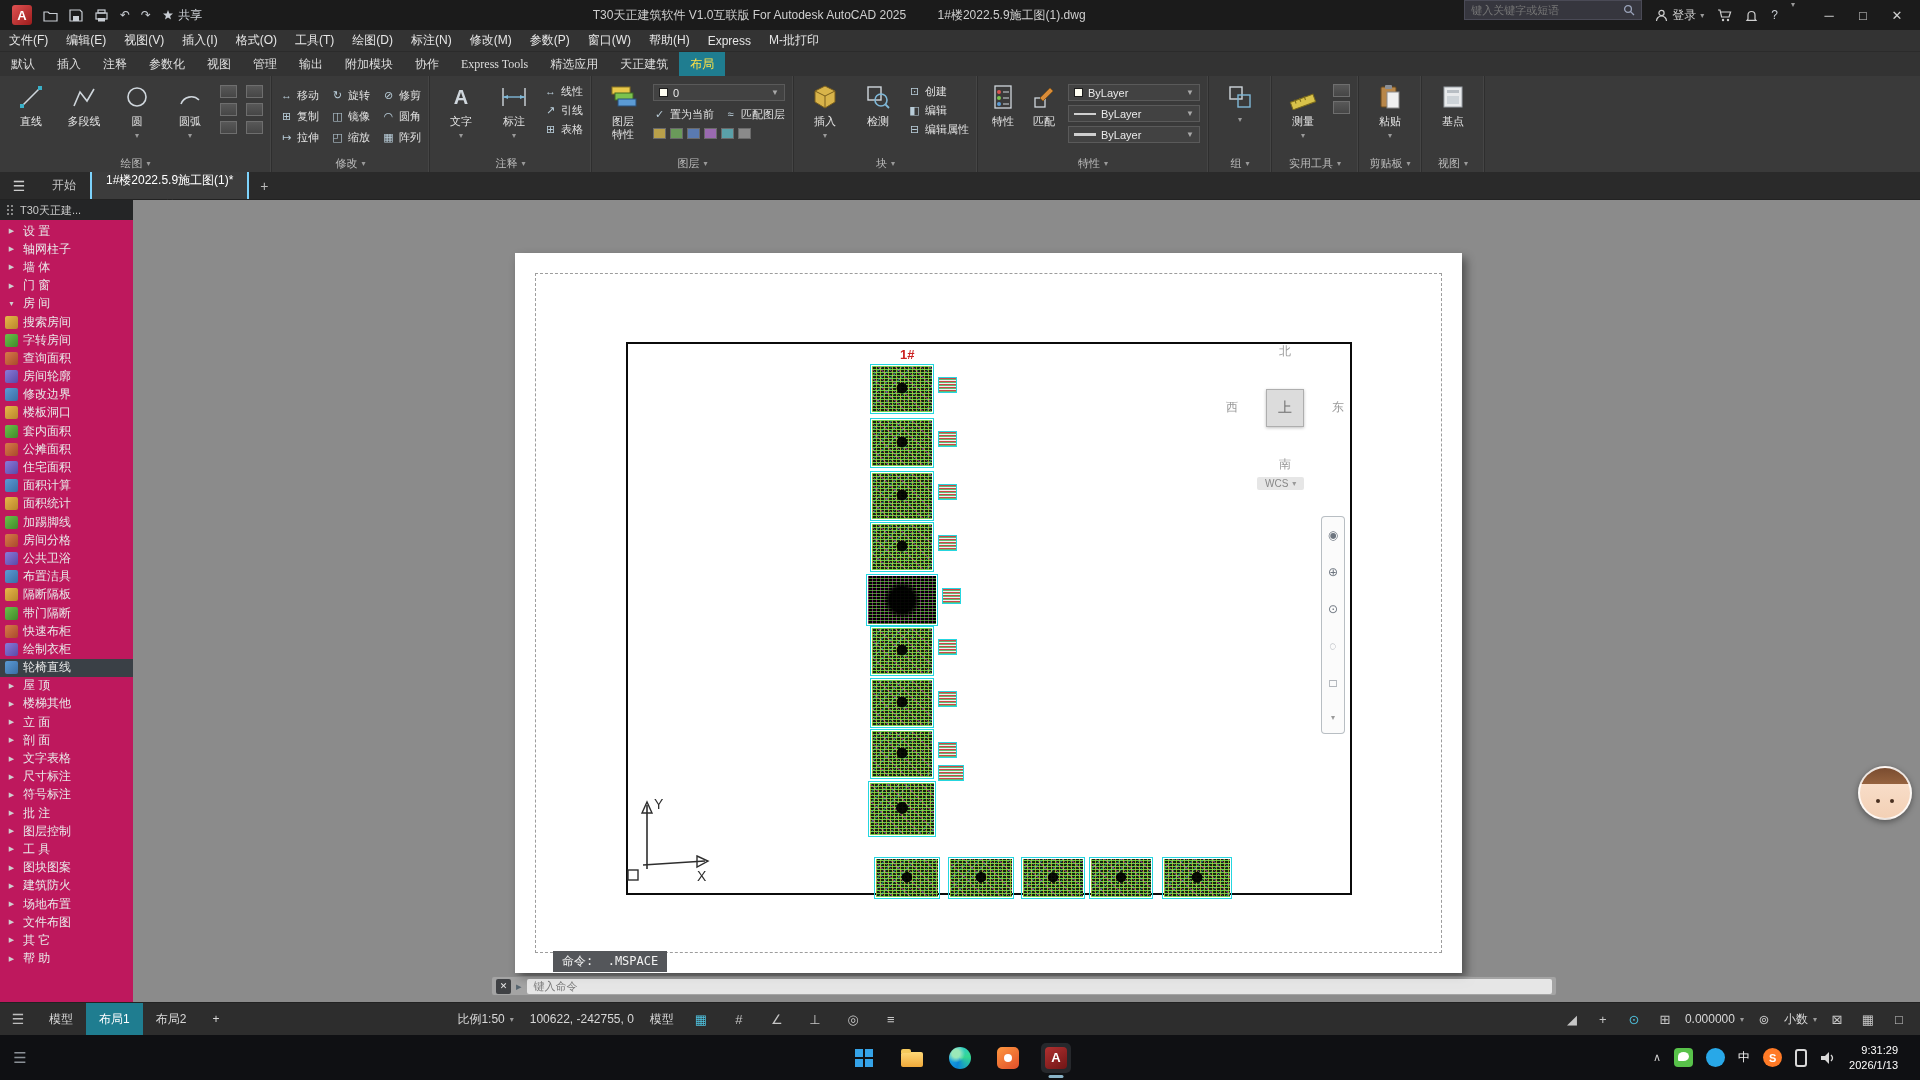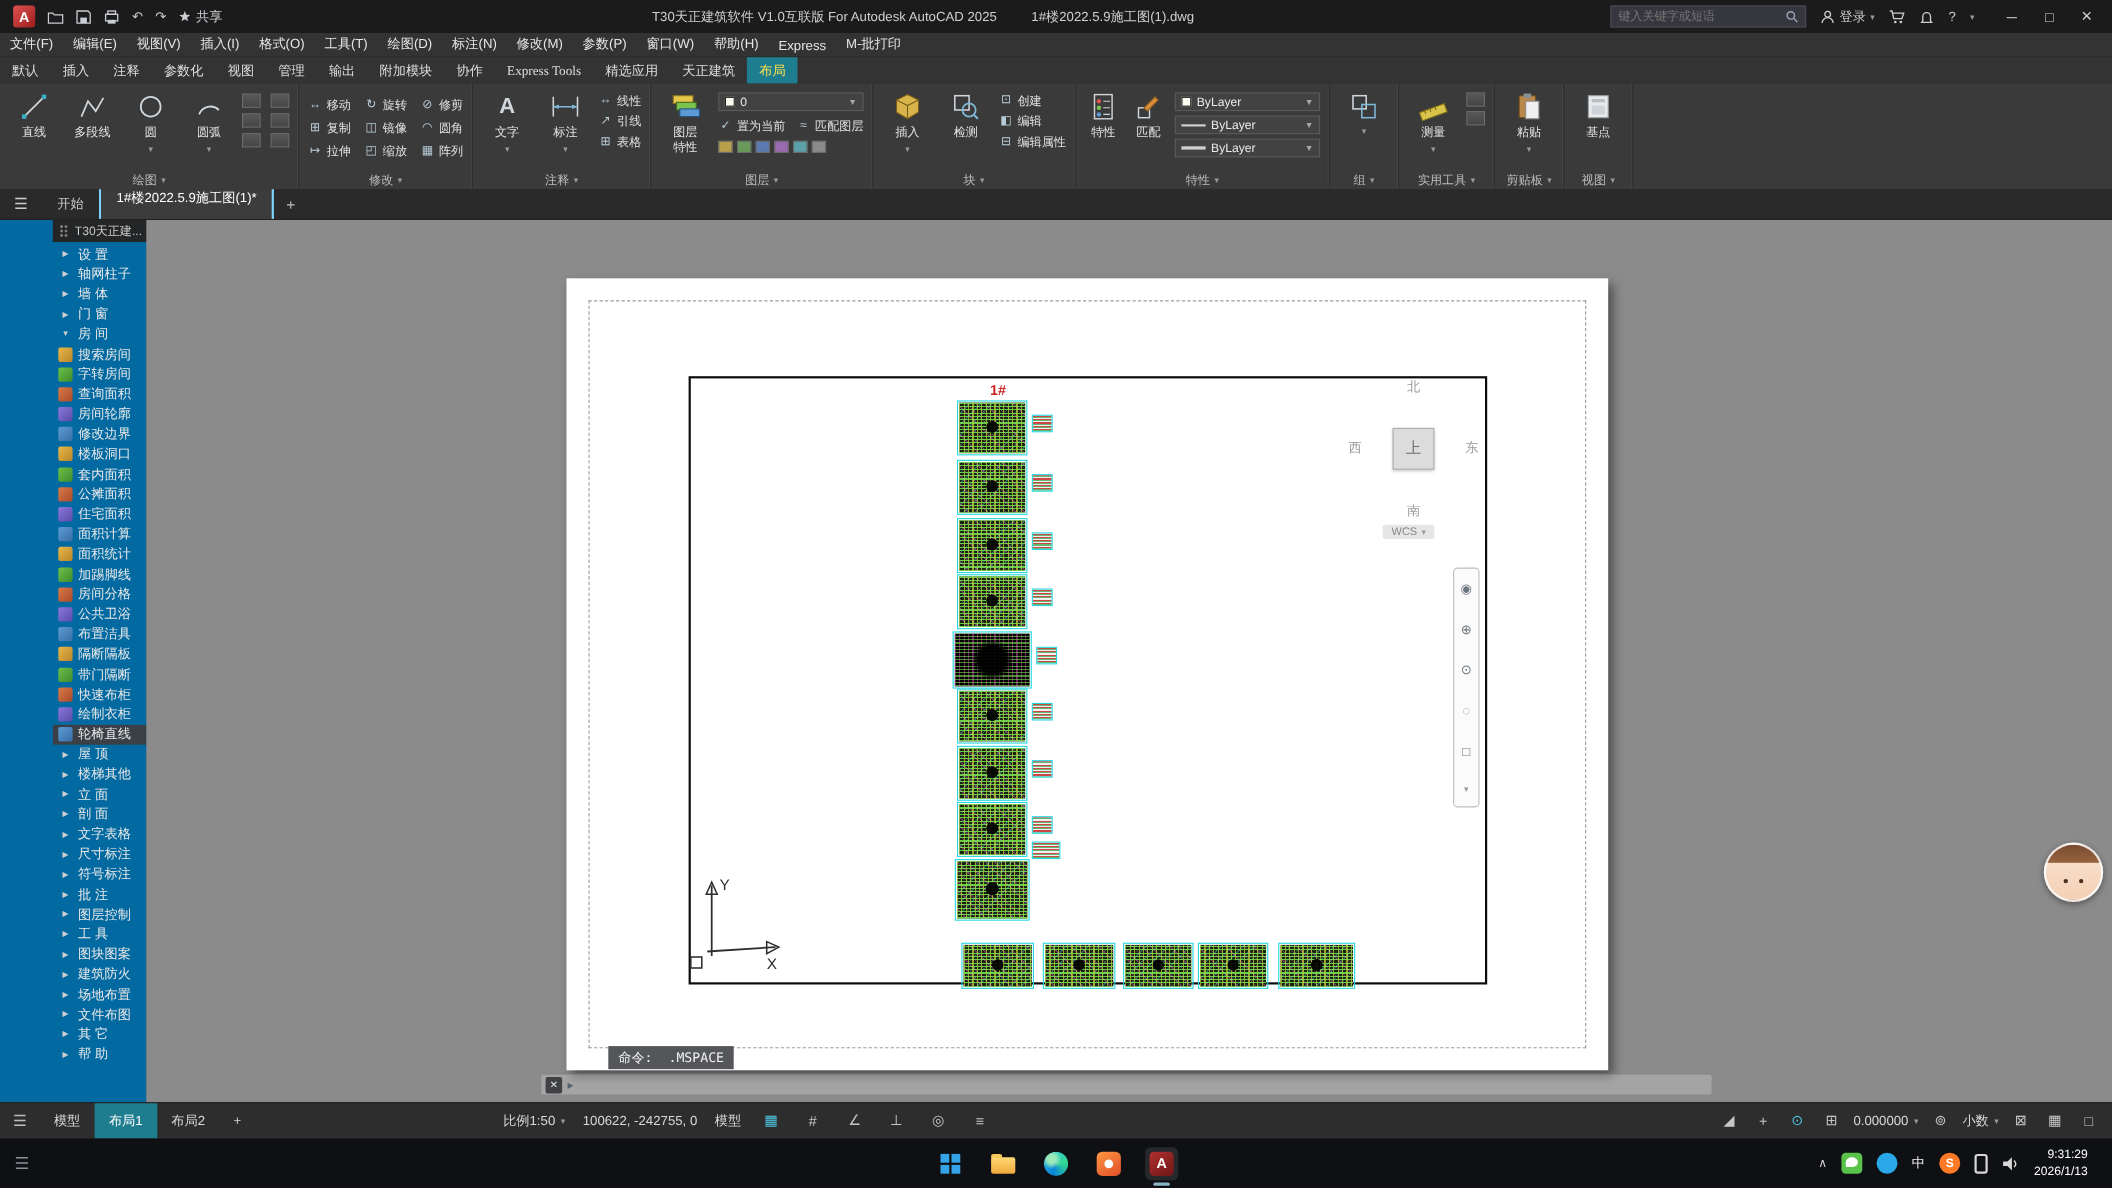--- a/index.html
+++ b/index.html
@@ -10,21 +10,21 @@
   
   #titlebar { position:absolute; left:0; top:0; right:0; height:30px; background:#1b1b1b;
     display:flex; align-items:center; color:#d6d6d6; font-size:12px; }
   .qat { display:flex; align-items:center; gap:11px; padding:0 12px; }
   .acad-logo { width:20px; height:20px; border-radius:3px; background:linear-gradient(135deg,#e05252,#9c1c1c);
     color:#fff; font-weight:bold; display:flex; align-items:center; justify-content:center; font-size:13px; }
   .qicon { display:flex; align-items:center; color:#c9ced4; }
   .share-chip { display:flex; align-items:center; gap:4px; color:#c9ced4; }
   .tb-title { flex:1; text-align:center; color:#cfcfcf; white-space:nowrap; overflow:hidden; }
   .tb-title .doc { margin-left:28px; }
-  .tb-right { display:flex; align-items:center; gap:13px; padding-right:6px; }
+  .tb-right { display:flex; gap:13px; padding-right:6px; }
   .searchbox { display:flex; align-items:center; background:#36363e; border:1px solid #4a4a56; height:20px;
     width:178px; padding:0 6px; gap:6px; }
   .searchbox input { flex:1; min-width:0; background:transparent; border:0; outline:0; color:#9aa3ba; font-size:11px;
     font-family:inherit; }
   .tb-login { display:flex; align-items:center; gap:4px; color:#cfcfcf; }
   .tiny-caret { font-size:8px; color:#9a9a9a; }
   .winbtns { display:flex; margin-left:4px; }
   .winbtn { width:34px; height:30px; display:flex; align-items:center; justify-content:center; color:#cfcfcf; font-size:13px; }
 
   
@@ -89,22 +89,22 @@
   
   #doctabs { position:absolute; left:0; top:172px; right:0; height:28px; background:#2a2a2a;
     display:flex; align-items:stretch; color:#c6c6c6; font-size:12px; border-bottom:1px solid #222; }
   .dt-burger { width:38px; display:flex; align-items:center; justify-content:center; color:#cccccc; font-size:14px; }
   .dtab { padding:0 14px; display:flex; align-items:center; gap:8px; border-right:2px solid #7dd3fc; }
   .dtab.active { background:#3c3c3c; color:#ffffff;flex-direction:column; }
   .dtab .x { color:#a8a8a8; font-size:11px; }
   .dt-plus { width:30px; display:flex; align-items:center; justify-content:center; color:#bbbbbb; font-size:14px; }
 
   
-  #palette { position:absolute; left:0; top:200px; width:159px; height:802px; background:#0369a1;
-    border-right:1px solid #1d1d1d; display:flex; flex-direction:column;padding-left:48px; }
+  #palette { position:absolute; left:0; top:200px; width:159px; height:802px; background:#be185d;
+    border-right:1px solid #1d1d1d; display:flex; flex-direction:column; }
   .pal-header { height:20px; background:#242526; color:#c9c9c9; font-size:11px; display:flex;
     align-items:center; gap:6px; padding:0 6px; flex:none; white-space:nowrap; }
   .dots { width:8px; height:12px; background:radial-gradient(circle,#8a8a8a 1px,transparent 1.3px) 0 0/4px 4px; }
   .pal-rows { flex:1; overflow:hidden; padding-top:2px; }
   .prow { height:18.2px; display:flex; align-items:center; gap:5px; padding:0 5px; font-size:12px;
     color:#e8e8e8; white-space:nowrap; }
   .prow .picon { width:13px; height:13px; flex:none; display:flex; align-items:center; justify-content:center; }
   .prow.group .picon::before { content:"▶"; font-size:7px; color:#cfcfcf; }
   .prow.open .picon::before { content:"▼"; }
   .prow.item .picon { border-radius:2px; background:linear-gradient(135deg,#5b9bd5,#3a6ea5); }
@@ -1065,20 +1065,23 @@
           <text x="76" y="92" font-size="14" fill="#2e2e2e">X</text>
         </svg>
       </div>
 
       <div id="cmdecho">命令:  .MSPACE</div>
     </div>
 
     <div id="cmdbar">
       <span class="cmdx">✕</span>
       <span class="cmdtool">▸</span>
+      <div class="cmdinput">
+        <span>键入命令</span>
+      </div>
     </div>
   </div>
 
   <div id="avatar"></div>
 
   <div id="statusbar">
     <span class="sb-burger">☰</span>
     <div class="sb-tabs">
 
         <span class="sb-tab">模型</span>

